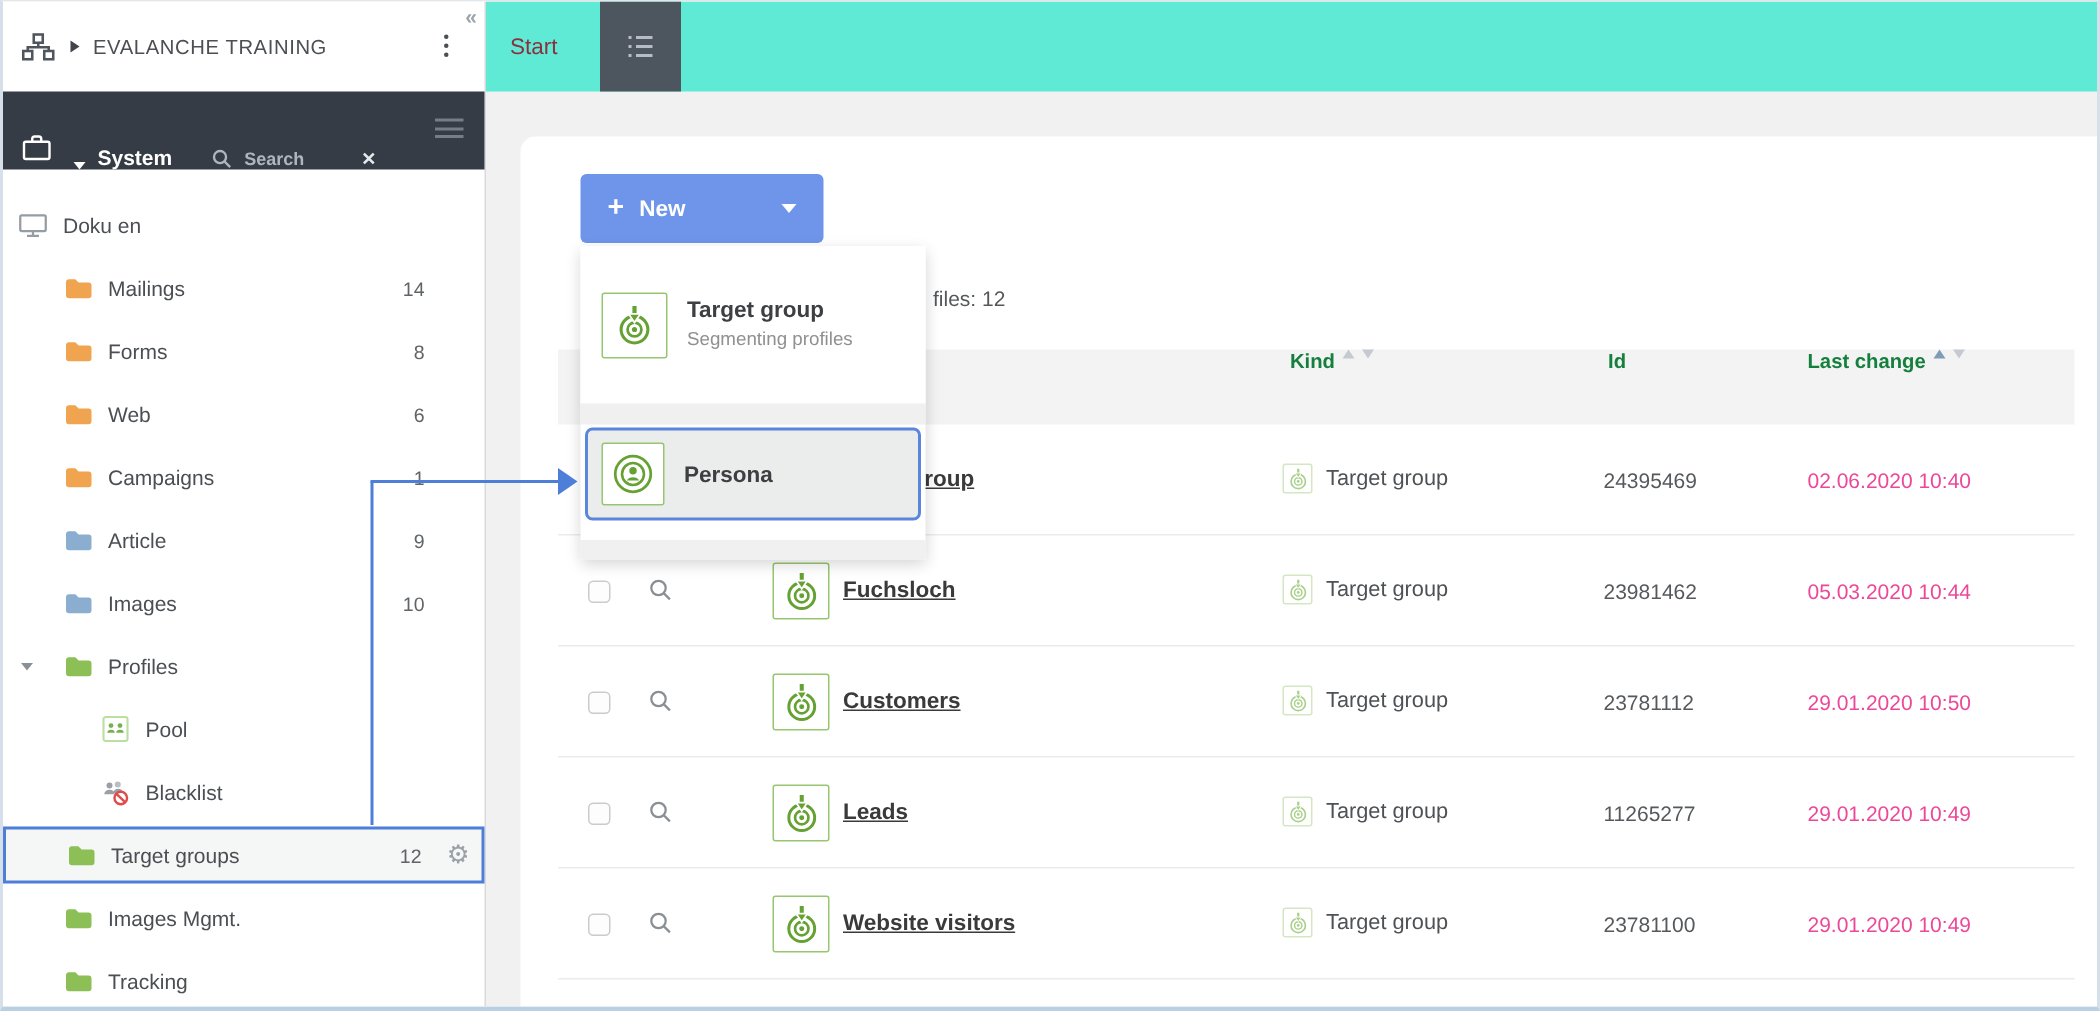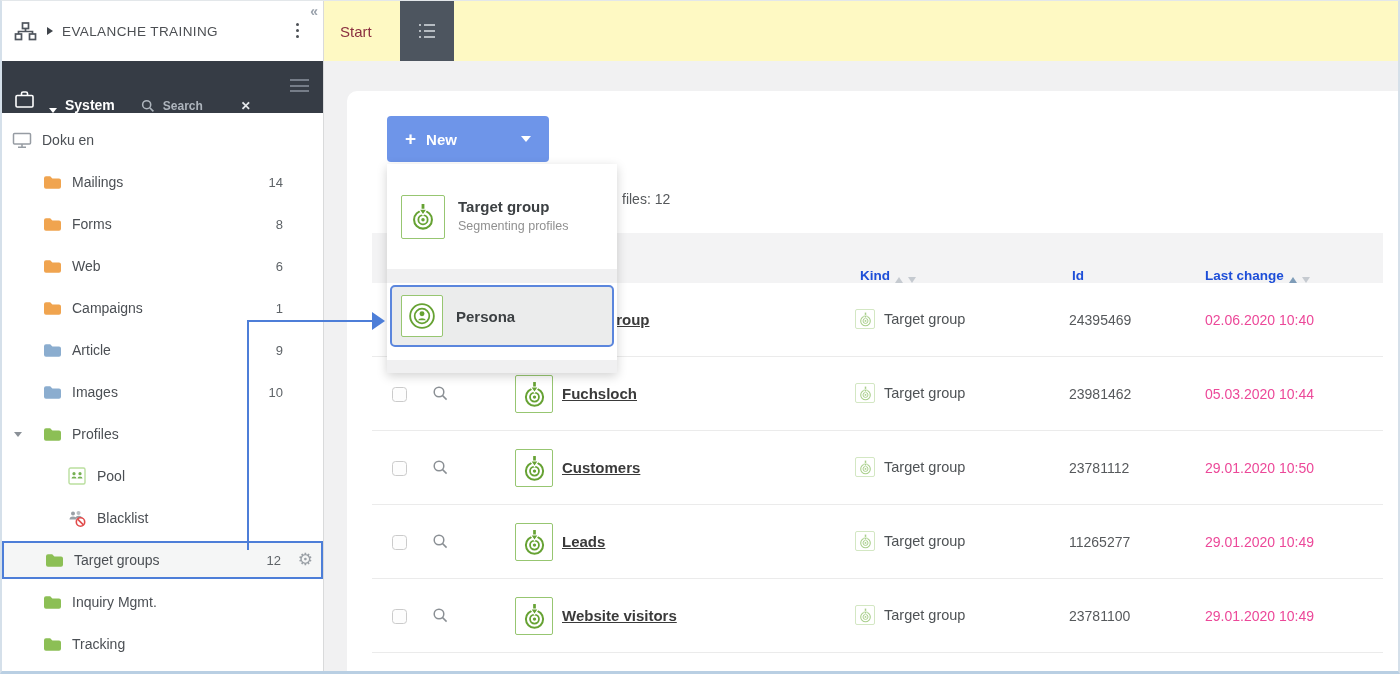--- a/index.html
+++ b/index.html
@@ -27,36 +27,36 @@
                border-right:4.5px solid transparent; margin:0 8px 0 14px; }
   .sys-label { color:#fff; font-size:14px; font-weight:bold; }
   .sb-search { display:flex; align-items:center; margin-left:26px; }
   .sb-search input { background:transparent; border:none; outline:none; color:#b7bdc5; font-size:12px;
                      font-weight:bold; width:72px; margin-left:8px; font-family:"Liberation Sans",sans-serif; }
   .sb-search input::placeholder { color:#aeb5bd; }
   .search-x { color:#e6e9ec; font-size:12px; font-weight:bold; margin-left:6px; cursor:pointer; }
   .sb-burger { position:absolute; right:14px; top:18px; display:flex; flex-direction:column; gap:3.5px; cursor:pointer; }
   .sb-burger i { display:block; width:19px; height:2px; background:#767d88; }
 
-  #tree { padding-top:6px; }
+  #tree { padding-top:16px; }
   .tree-item { position:relative; height:42px; display:flex; align-items:center; font-size:14px; color:#4b4f54; cursor:pointer; }
   .tree-item .expander { position:absolute; left:12px; width:0; height:0; }
   .tree-item.expanded .expander { border-top:5px solid #8a9097; border-left:4.5px solid transparent; border-right:4.5px solid transparent; }
   .t-icon { display:inline-flex; width:20px; justify-content:center; margin-right:10px; }
   .t-count { position:absolute; right:40px; font-size:13px; color:#5f6468; }
   .t-gear { position:absolute; right:8px; top:8px; display:none; font-size:17px; color:#9aa0a6; cursor:pointer; }
   .tree-item.lvl0 { padding-left:10px; }
   .tree-item.lvl1 { padding-left:40px; }
   .tree-item.lvl2 { padding-left:65px; }
   .tree-item.selected { border:2px solid #4d7ed8; background:#f5f6f6; height:38px; margin:2px 0; }
   .tree-item.selected .t-gear { display:block; top:6px; }
 
   
   #main { position:absolute; left:322px; top:0; right:0; bottom:0; background:#f1f1f2; }
-  #tabbar { position:absolute; left:0; top:0; right:0; height:60px; background:#fef9c3; }
+  #tabbar { position:absolute; left:0; top:0; right:0; height:60px; background:#5eead4; }
   .tab-start { position:absolute; left:16px; top:0; height:60px; display:flex; align-items:center;
                color:#8b3040; font-size:15px; cursor:pointer; }
   .tab-dark { position:absolute; left:76px; top:0; width:54px; height:60px; background:#4d555f;
               display:flex; align-items:center; justify-content:center; cursor:pointer; }
 
   #card { position:absolute; left:23px; top:90px; right:0; bottom:0; background:#fff;
           border-top-left-radius:10px; overflow:hidden; }
 
   .btn-new { position:absolute; left:40px; top:25px; width:162px; height:46px; background:#6e95e9;
              border:none; border-radius:4px; color:#fff; display:flex; align-items:center;
@@ -88,22 +88,22 @@
   
   .conn { position:absolute; background:#4d7ed8; z-index:50; }
   #conn-v { left:245px; top:320px; width:2px; height:229px; }
   #conn-h { left:245px; top:319px; width:125px; height:2px; }
   #conn-head { position:absolute; left:370px; top:311px; width:0; height:0; z-index:50;
                border-left:13px solid #4d7ed8; border-top:9px solid transparent; border-bottom:9px solid transparent; }
 
   
   #tablewrap { position:absolute; left:25px; right:15px; top:142px; bottom:0; }
   .thead { position:relative; height:50px; background:#f3f3f4; }
-  .th { position:absolute; top:0; height:50px; display:flex; align-items:flex-end; gap:5px;
-        font-size:13.5px; font-weight:bold; color:#1d4ed8; cursor:pointer; }
+  .th { position:absolute; top:0; height:50px; display:flex; align-items:flex-start; gap:5px;
+        font-size:13.5px; font-weight:bold; color:#15803d; cursor:pointer; }
   .th-kind { left:488px; } .th-id { left:700px; cursor:default; } .th-last { left:833px; }
   .arr { width:0; height:0; }
   .arr.up { border-bottom:6px solid #c5cad0; border-left:4.5px solid transparent; border-right:4.5px solid transparent; }
   .arr.down { border-top:6px solid #c5cad0; border-left:4.5px solid transparent; border-right:4.5px solid transparent; }
   .arr.up.active { border-bottom-color:#7e9cb8; }
   .tbody .trow { position:relative; height:74px; border-bottom:1px solid #ebebeb; }
   .cb { position:absolute; left:20px; top:30px; width:15px; height:15px; border:1.5px solid #cbcbcb;
         border-radius:3.5px; background:#fdfdfd; cursor:pointer; }
   .mag { position:absolute; left:60px; top:28px; cursor:pointer; }
   .big-icon { position:absolute; left:143px; top:18px; width:38px; height:38px; border:1px solid #97c671;
@@ -297,21 +297,21 @@
     <span class="t-count">12</span>
     <span class="t-gear">⚙</span>
   </div>
         <div class="tree-item lvl1">
     <span class="expander"></span>
     <span class="t-icon">
             <svg width="19" height="15" viewBox="0 0 19 15">
               <path d="M1 3.2 Q1 1.2 3 1.2 h4.2 L9.4 3.4 h6.6 Q18 3.4 18 5.4 v6.4 Q18 13.8 16 13.8 H3 Q1 13.8 1 11.8 Z" fill="#8cbf55"></path>
             </svg>
           </span>
-    <span class="t-label">Inquiry Mgmt.</span>
+    <span class="t-label">Images Mgmt.</span>
     <span class="t-count"></span>
 
   </div>
         <div class="tree-item lvl1">
     <span class="expander"></span>
     <span class="t-icon">
             <svg width="19" height="15" viewBox="0 0 19 15">
               <path d="M1 3.2 Q1 1.2 3 1.2 h4.2 L9.4 3.4 h6.6 Q18 3.4 18 5.4 v6.4 Q18 13.8 16 13.8 H3 Q1 13.8 1 11.8 Z" fill="#8cbf55"></path>
             </svg>
           </span>

